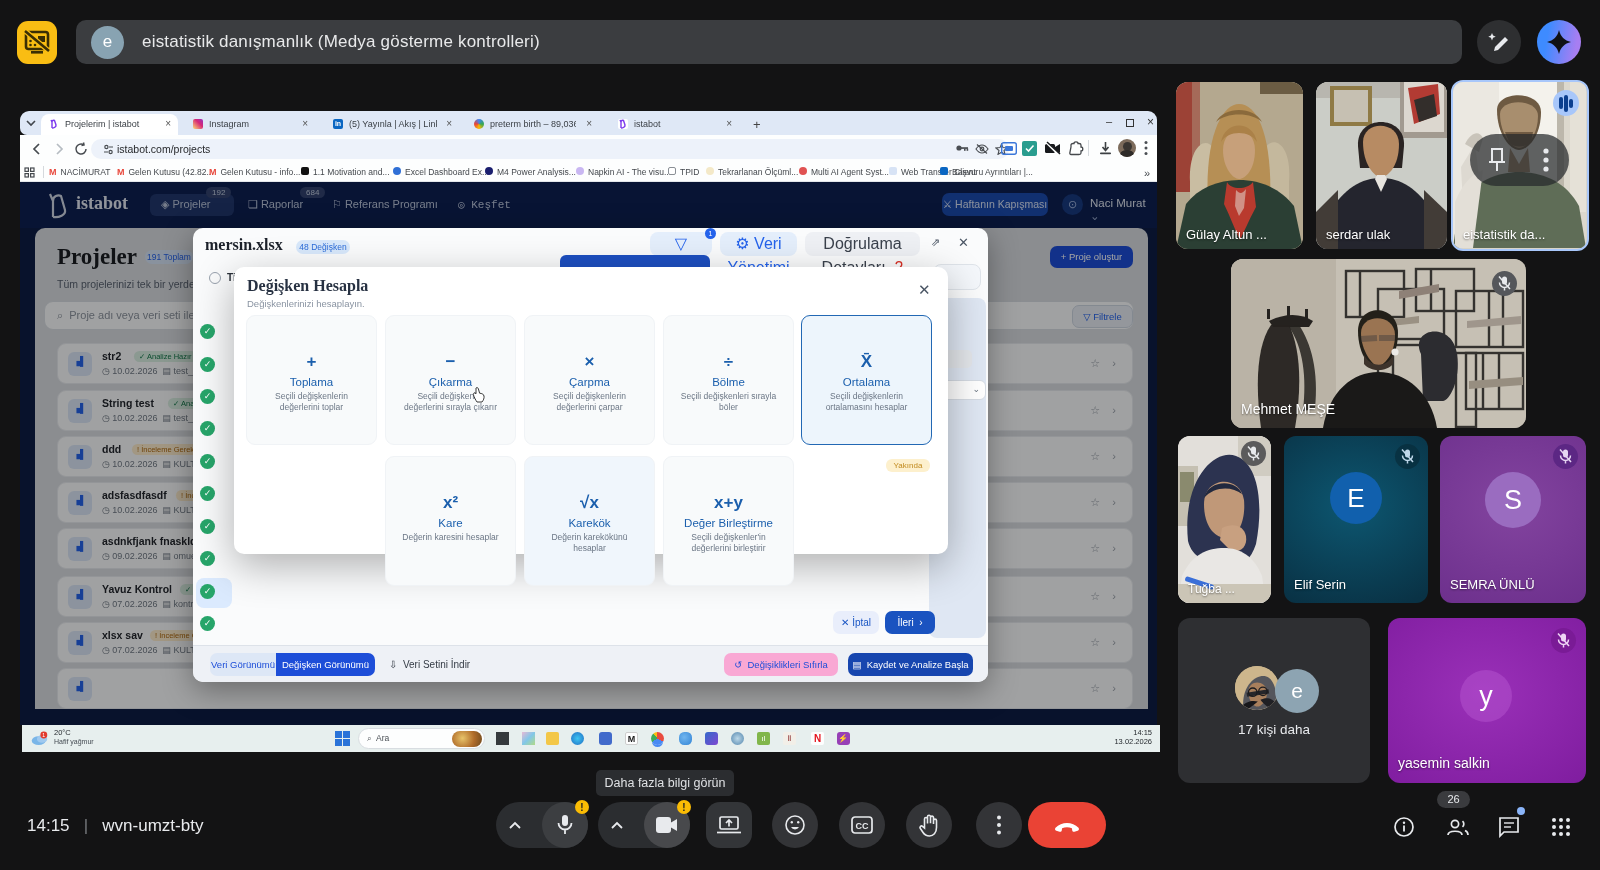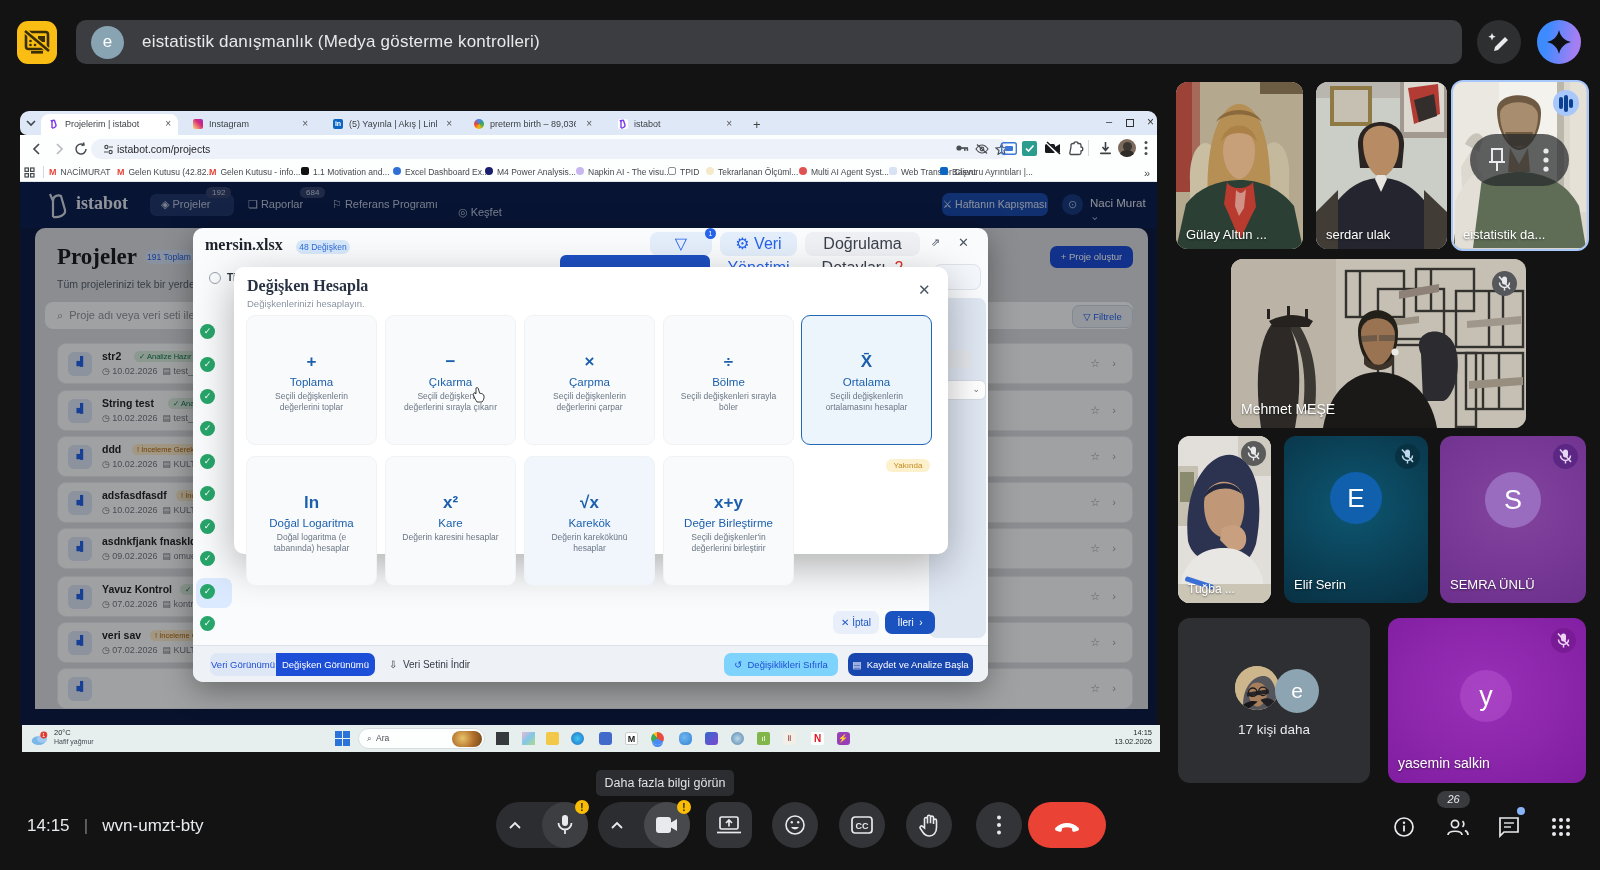--- a/index.html
+++ b/index.html
@@ -269,21 +269,21 @@
         <svg class="abs" style="left:25px;top:9px" width="26" height="28" viewBox="0 0 26 28">
             <path d="M8 26 L8 10 L5 3 M8 10 C8 5 13 3.5 16 5 L20 19 C21 24 14 27 8 26" stroke="#cfd6e4" stroke-width="2.2" fill="none"></path>
           </svg>
         <div class="abs" style="left:56px; top:11px; font-family:'Liberation Serif',serif; font-weight:bold; font-size:18px; color:#e3e8f2;">istabot</div>
         <div class="abs navpill" style="left:130px; top:12px; width:84px; height:22px; background:#22386e; border-radius:6px;"></div>
         <div class="abs navitem" style="left:141px; top:16px;">◈ Projeler</div>
         <div class="abs navbadge" style="left:186px; top:5px;">192</div>
         <div class="abs navitem" style="left:228px; top:16px;">❏ Raporlar</div>
         <div class="abs navbadge" style="left:280px; top:5px;text-align:right;">684</div>
         <div class="abs navitem" style="left:312px; top:16px;">⚐ Referans Programı</div>
-        <div class="abs navitem" style="left:438px; top:24px;">◎ Keşfet</div>
+        <div class="abs navitem" style="left:438px; top:16px;font-family:Liberation Mono, monospace;">◎ Keşfet</div>
         <div class="abs" style="left:922px; top:11px; width:106px; height:23px; background:#1c4bb0; border-radius:7px; color:#d8e2f5; font-size:10.5px; line-height:23px; text-align:center;">⚔ Haftanın Kapışması</div>
         <div class="abs" style="left:1042px; top:12px; width:21px; height:21px; border-radius:50%; background:#183a80; color:#9fb4dd; font-size:11px; text-align:center; line-height:20px;">⊙</div>
         <div class="abs" style="left:1070px; top:15px; color:#dde4f0; font-size:11.5px;">Naci Murat <span style="color:#93a5c8">⌄</span></div>
       </div>
       <div class="abs" id="appcard">
         <div class="abs" style="left:22px; top:16px; font-family:'Liberation Serif',serif; font-weight:bold; font-size:23px; color:#1a1d22;">Projeler</div>
         <div class="abs" style="left:110px; top:22px; width:48px; height:14px; background:#d6e4f8; border-radius:7px; color:#2563eb; font-size:8.5px; text-align:center; line-height:14px;">191 Toplam</div>
         <div class="abs" style="left:22px; top:50px; font-size:10.5px; color:#596270;">Tüm projelerinizi tek bir yerden yö</div>
         <div class="abs" style="left:9px; top:73px; width:1090px; height:29px; background:#fbfcfd; border:1px solid #d8dde3; border-radius:9px;">
           <span style="position:absolute; left:12px; top:7px; color:#8b939e; font-size:11px;">⌕&nbsp;&nbsp;Proje adı veya veri seti ile a</span>
@@ -321,21 +321,21 @@
             <u>◷ 09.02.2026&nbsp;&nbsp;▤ omuend</u>
           </div>
         <div class="prow" style="top:348px;">
             <div class="pico"></div>
             <b>Yavuz Kontrol</b>
             <s class="bdg g" style="left:122px">✓ Anal</s>
             <u>◷ 07.02.2026&nbsp;&nbsp;▤ kontrol_s</u>
           </div>
         <div class="prow" style="top:394px;">
             <div class="pico"></div>
-            <b>veri sav</b>
+            <b>xlsx sav</b>
             <s class="bdg o" style="left:92px">! İnceleme Ger</s>
             <u>◷ 07.02.2026&nbsp;&nbsp;▤ KULTUR</u>
           </div>
         <div class="prow" style="top:440px;">
             <div class="pico"></div>
           </div>
       </div>
       <div class="abs" id="appdim"></div>
       <div class="abs" id="panel">
         <div class="abs" style="left:12px; top:8px; font-family:'Liberation Serif',serif; font-weight:bold; font-size:16px; color:#1c212a;">mersin.xlsx</div>
@@ -364,21 +364,21 @@
         <div class="abs chk" style="top:291px;"></div>
         <div class="abs chk" style="top:323px;"></div>
         <div class="abs" style="left:3px; top:350px; width:36px; height:30px; background:#dbeafe; border-radius:8px;"></div>
         <div class="abs chk" style="top:356px;"></div>
         <div class="abs chk" style="top:388px;"></div>
         <div class="abs chk" style="top:421px;"></div>
         <div class="abs" style="left:0px; top:417px; width:795px; height:37px; background:#eef1f6; border-top:1px solid #dde2e9; border-radius:0 0 10px 10px;">
           <div class="abs" style="left:17px; top:7px; width:66px; height:23px; background:#dde7f6; border-radius:7px 0 0 7px; color:#1d4ed8; font-size:9.5px; text-align:center; line-height:23px;">Veri Görünümü</div>
           <div class="abs" style="left:83px; top:7px; width:99px; height:23px; background:#1d4ed8; border-radius:0 7px 7px 0; color:#fff; font-size:9.5px; text-align:center; line-height:23px;">Değişken Görünümü</div>
           <div class="abs" style="left:196px; top:13px; font-size:10px; color:#353c46;">⇩&nbsp; Veri Setini İndir</div>
-          <div class="abs" style="left:531px; top:7px; width:114px; height:23px; background:#7dd3fc; border-radius:7px; color:#1d4ed8; font-size:9.5px; text-align:center; line-height:23px;">↺&nbsp; Değişiklikleri Sıfırla</div>
+          <div class="abs" style="left:531px; top:7px; width:114px; height:23px; background:#f9a8d4; border-radius:7px; color:#1d4ed8; font-size:9.5px; text-align:center; line-height:23px;">↺&nbsp; Değişiklikleri Sıfırla</div>
           <div class="abs" style="left:655px; top:7px; width:125px; height:23px; background:#1746af; border-radius:7px; color:#fff; font-size:9.5px; text-align:center; line-height:23px;">▤&nbsp; Kaydet ve Analize Başla</div>
         </div>
       </div>
       <div class="abs" id="modal">
         <div class="abs" style="left:13px; top:10px; font-family:'Liberation Serif',serif; font-weight:bold; font-size:16px; color:#273142;">Değişken Hesapla</div>
         <div class="abs" style="left:13px; top:31px; font-size:9.5px; color:#8a94a2;">Değişkenlerinizi hesaplayın.</div>
         <div class="abs" style="left:684px; top:14px; font-size:15px; color:#4a5564;">✕</div>
         <div class="abs card" style="left:12px; top:48px;">
             <div class="sym">+</div>
             <div class="lbl">Toplama</div>
@@ -396,25 +396,20 @@
           </div>
         <div class="abs card" style="left:429px; top:48px;">
             <div class="sym">÷</div>
             <div class="lbl">Bölme</div>
             <div class="dsc">Seçili değişkenleri sırayla<br>böler</div>
           </div>
         <div class="abs card sel" style="left:567px; top:48px;">
             <div class="sym">X̄</div>
             <div class="lbl">Ortalama</div>
             <div class="dsc">Seçili değişkenlerin<br>ortalamasını hesaplar</div>
-          </div>
-        <div class="abs card" style="left:12px; top:189px;">
-            <div class="sym">ln</div>
-            <div class="lbl">Doğal Logaritma</div>
-            <div class="dsc">Doğal logaritma (e<br>tabanında) hesaplar</div>
           </div>
         <div class="abs card" style="left:151px; top:189px;">
             <div class="sym">x²</div>
             <div class="lbl">Kare</div>
             <div class="dsc">Değerin karesini hesaplar</div>
           </div>
         <div class="abs card" style="left:290px; top:189px; background:#f0f6fc;">
             <div class="sym">√x</div>
             <div class="lbl">Karekök</div>
             <div class="dsc">Değerin karekökünü<br>hesaplar</div>
@@ -751,21 +746,21 @@
     <div class="abs" style="left:1028px; top:17px; width:78px; height:46px; border-radius:23px; background:#ea4335;"></div>
     <svg class="abs" style="left:1053px; top:33px;" width="28" height="14" viewBox="0 0 28 14">
         <path d="M2.5 9.8 C8.5 3.4 19.5 3.4 25.5 9.8 C26.4 11 26 12.4 24.7 12.8 L21.4 13.7 C20.3 14 19.4 13.3 19.2 12.2 L18.9 10.2 C15.7 9 12.3 9 9.1 10.2 L8.8 12.2 C8.6 13.3 7.7 14 6.6 13.7 L3.3 12.8 C2 12.4 1.6 11 2.5 9.8 Z" fill="#fff"></path>
       </svg>
 
     <svg class="abs" style="left:1393px; top:31px;" width="22" height="22" viewBox="0 0 22 22">
         <circle cx="11" cy="11" r="9" fill="none" stroke="#e8eaed" stroke-width="1.7"></circle>
         <rect x="10.1" y="9.5" width="1.8" height="6" fill="#e8eaed"></rect>
         <circle cx="11" cy="6.8" r="1.2" fill="#e8eaed"></circle>
       </svg>
-    <div class="abs" style="left:1437px; top:6px; width:33px; height:17px; background:#3a3b3e; border-radius:9px; color:#e8eaed; font-size:11px; text-align:center; line-height:17px;font-style:italic;">26</div>
+    <div class="abs" style="left:1437px; top:6px; width:33px; height:17px; background:#3a3b3e; border-radius:9px; color:#e8eaed; font-size:11px; text-align:center; line-height:17px;">26</div>
     <svg class="abs" style="left:1445px; top:31px;" width="26" height="22" viewBox="0 0 26 22">
         <g fill="none" stroke="#e8eaed" stroke-width="1.7">
           <circle cx="10" cy="8" r="3.6"></circle>
           <path d="M3 19 c0 -5 14 -5 14 0"></path>
           <path d="M17.5 5.2 a3.6 3.6 0 0 1 0 5.6 M20 14.5 c2.5 1 3 2.5 3 4.5"></path>
         </g>
       </svg>
     <svg class="abs" style="left:1498px; top:31px;" width="22" height="22" viewBox="0 0 22 22">
         <path d="M2 2 L20 2 L20 16 L6 16 L2 20 Z" fill="none" stroke="#e8eaed" stroke-width="1.7"></path>
         <g stroke="#e8eaed" stroke-width="1.4">

